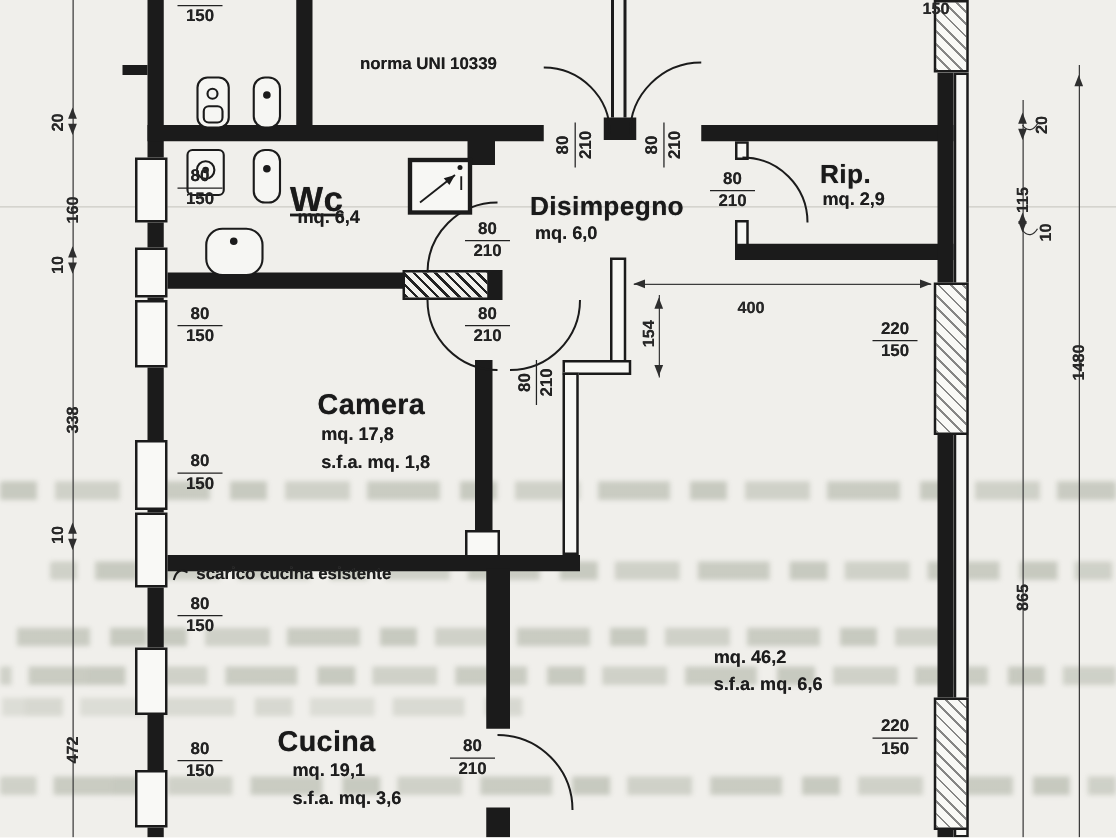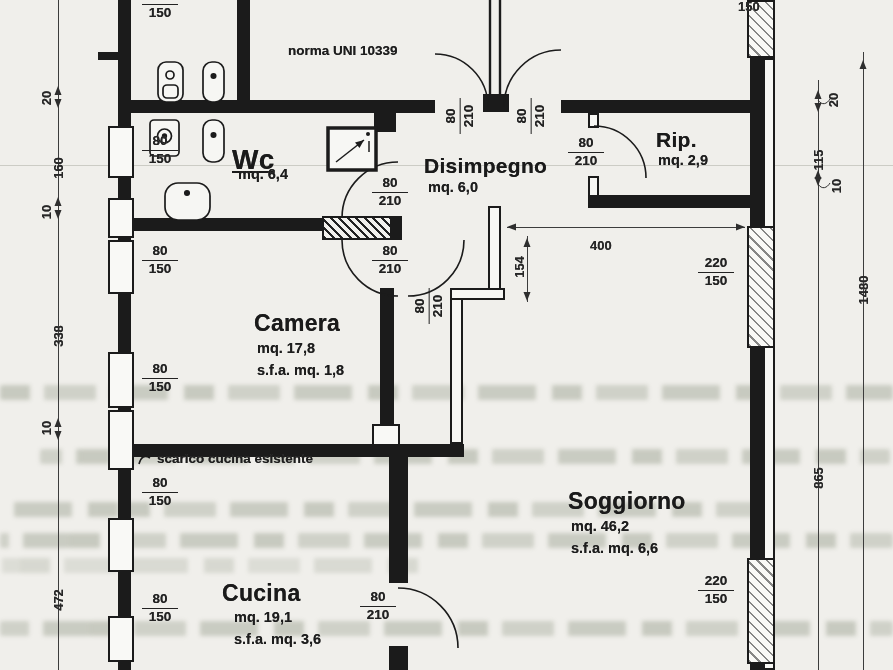--- a/index.html
+++ b/index.html
@@ -251,21 +251,20 @@
   <span class="room-name" style="left:424px;top:154px;font-size:21px;">Disimpegno</span>
   <span class="room-sub" style="left:428px;top:179px;text-align:center;">mq. 6,0</span>
 
   <span class="room-name" style="left:656px;top:128px;font-size:21px;">Rip.</span>
   <span class="room-sub" style="left:658px;top:152px;">mq. 2,9</span>
 
   <span class="room-name" style="left:254px;top:310px;">Camera</span>
   <span class="room-sub" style="left:257px;top:340px;">mq. 17,8</span>
   <span class="room-sub" style="left:257px;top:362px;">s.f.a. mq. 1,8</span>
 
-  <span class="room-name" style="left:568px;top:488px;">Soggiorno</span>
   <span class="room-sub" style="left:571px;top:518px;">mq. 46,2</span>
   <span class="room-sub" style="left:571px;top:540px;">s.f.a. mq. 6,6</span>
 
   <span class="room-name" style="left:222px;top:580px;">Cucina</span>
   <span class="room-sub" style="left:234px;top:609px;">mq. 19,1</span>
   <span class="room-sub" style="left:234px;top:631px;">s.f.a. mq. 3,6</span>
 
   <span class="note" style="left:288px;top:27px;margin-top:16px;">norma UNI 10339</span>
   <span class="note" style="left:157px;top:451px;">scarico cucina esistente</span>
 

